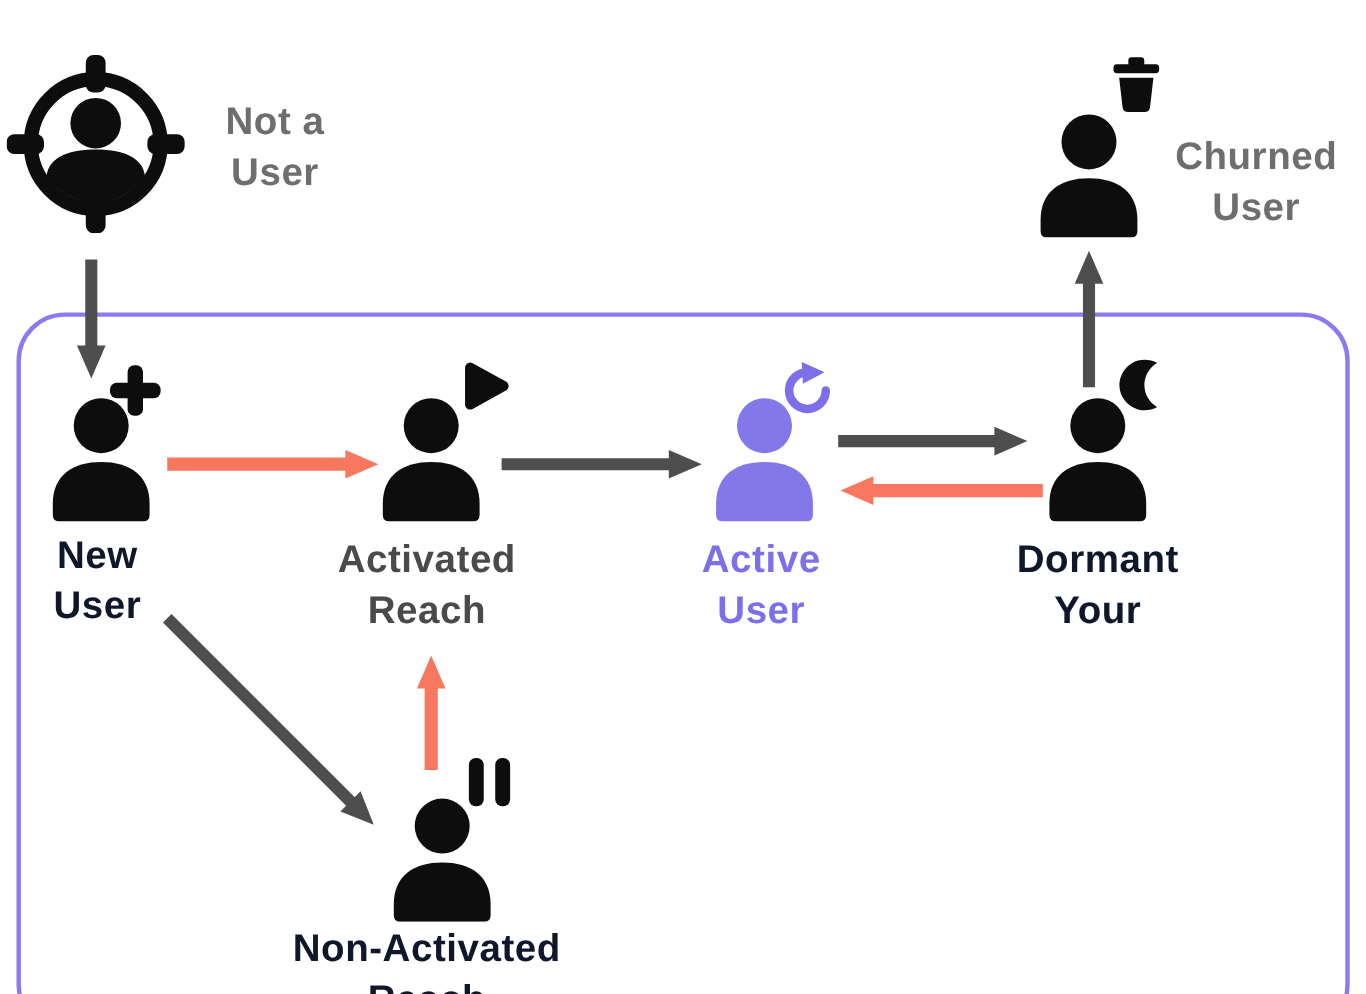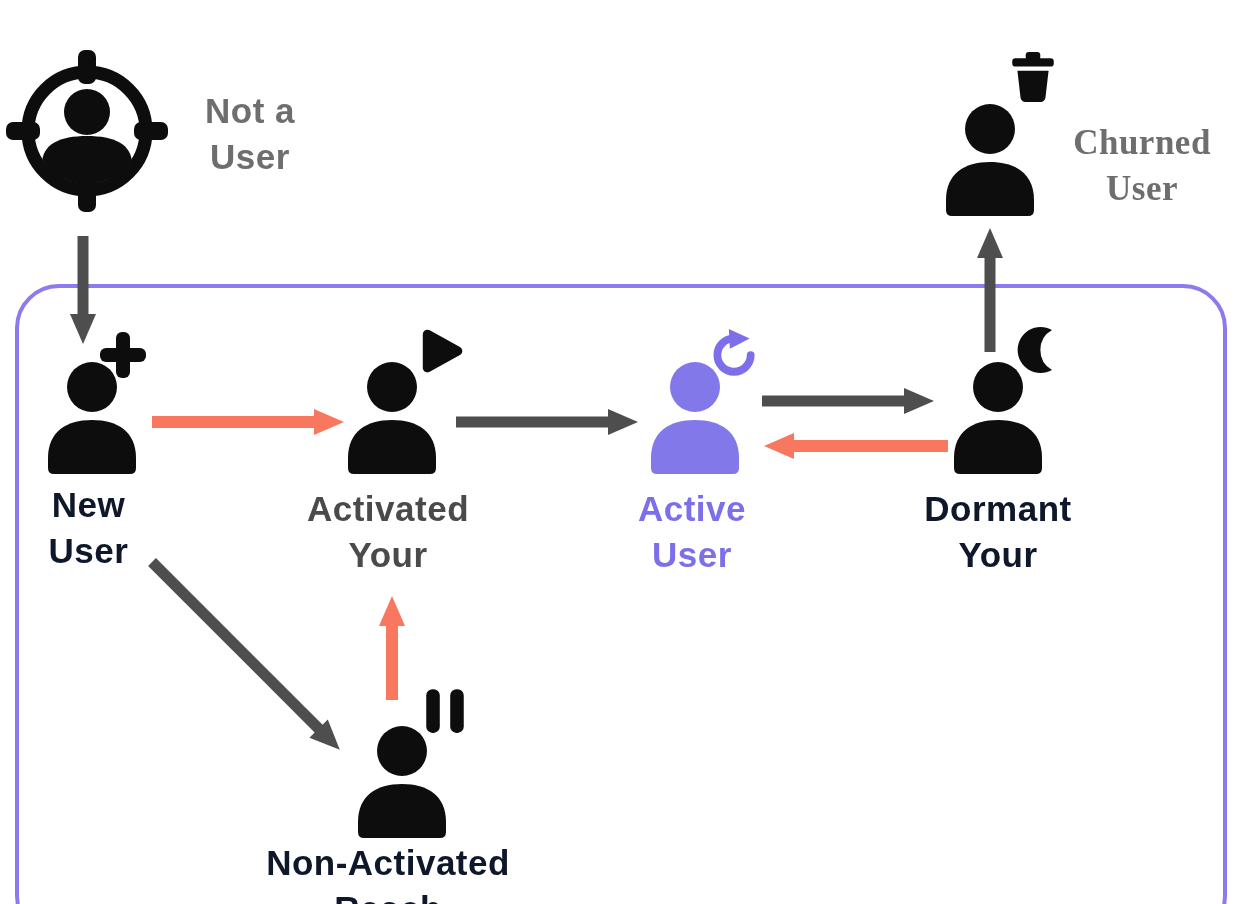--- a/index.html
+++ b/index.html
@@ -84,21 +84,21 @@
 User</div>
 
   <svg class="abs" style="left:342px;top:316px" width="100" height="114" viewBox="0 0 100 114">
     <circle cx="50" cy="27" r="25" fill="#0D0D0D"></circle>
     <path d="M12,114 Q6,114 6,108 L6,98 C6,72 24,60 50,60 C76,60 94,72 94,98 L94,108 Q94,114 88,114 Z" fill="#0D0D0D"></path>
   </svg>
   <svg class="abs" style="left:416px;top:282px" width="50" height="50" viewBox="0 0 48 48">
     <polygon points="11,8 40,24 11,40" fill="#0D0D0D" stroke="#0D0D0D" stroke-width="9" stroke-linejoin="round"></polygon>
   </svg>
   <div class="node-label c-dark" style="left:288px;top:442px;width:200px;">Activated
-Your</div>
+Reach</div>
 
   <svg class="abs" style="left:645px;top:316px" width="100" height="114" viewBox="0 0 100 114">
     <circle cx="50" cy="27" r="25" fill="#8278EA"></circle>
     <path d="M12,114 Q6,114 6,108 L6,98 C6,72 24,60 50,60 C76,60 94,72 94,98 L94,108 Q94,114 88,114 Z" fill="#8278EA"></path>
   </svg>
   <svg class="abs" style="left:708px;top:284px" width="50" height="50" viewBox="0 0 48 48">
     <path d="M 41 26 A 16 16 0 1 1 25 10" fill="none" stroke="#7D6FE9" stroke-width="7.5" stroke-linecap="round"></path>
     <polygon points="20,1 40,10 21,20" fill="#7D6FE9"></polygon>
   </svg>
   <div class="node-label c-purple" style="left:592px;top:442px;width:200px;">Active
@@ -116,21 +116,21 @@
 
   <svg class="abs" style="left:940px;top:58px" width="100" height="114" viewBox="0 0 100 114">
     <circle cx="50" cy="27" r="25" fill="#0D0D0D"></circle>
     <path d="M12,114 Q6,114 6,108 L6,98 C6,72 24,60 50,60 C76,60 94,72 94,98 L94,108 Q94,114 88,114 Z" fill="#0D0D0D"></path>
   </svg>
   <svg class="abs" style="left:1008px;top:6px" width="50" height="54" viewBox="0 0 48 52">
     <rect x="17" y="2" width="14" height="8" rx="3" fill="#0D0D0D"></rect>
     <rect x="4" y="8" width="40" height="8" rx="3" fill="#0D0D0D"></rect>
     <path d="M9,20 h30 l-3,26 a5,5 0 0 1 -5,4 h-14 a5,5 0 0 1 -5,-4 Z" fill="#0D0D0D"></path>
   </svg>
-  <div class="node-label c-gray" style="left:1044px;top:76px;width:196px;font-family:Liberation Serif, serif;">Churned
+  <div class="node-label c-gray" style="left:1044px;top:76px;width:196px;">Churned
 User</div>
 
   <svg class="abs" style="left:352px;top:680px" width="100" height="114" viewBox="0 0 100 114">
     <circle cx="50" cy="27" r="25" fill="#0D0D0D"></circle>
     <path d="M12,114 Q6,114 6,108 L6,98 C6,72 24,60 50,60 C76,60 94,72 94,98 L94,108 Q94,114 88,114 Z" fill="#0D0D0D"></path>
   </svg>
   <svg class="abs" style="left:422px;top:642px" width="46" height="50" viewBox="0 0 44 48">
     <rect x="4" y="3" width="13" height="42" rx="6" fill="#0D0D0D"></rect>
     <rect x="27" y="3" width="13" height="42" rx="6" fill="#0D0D0D"></rect>
   </svg>

